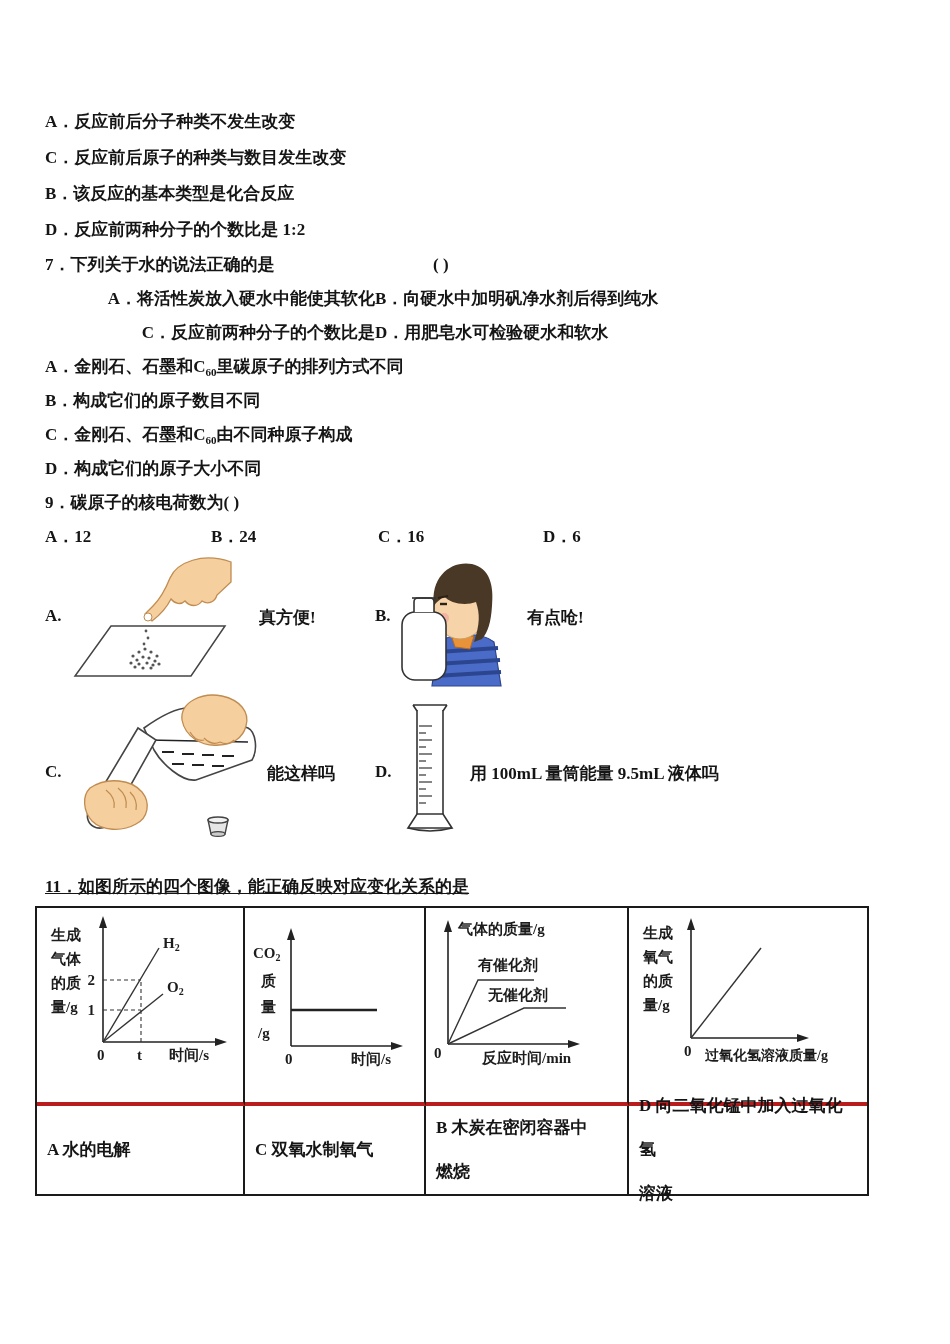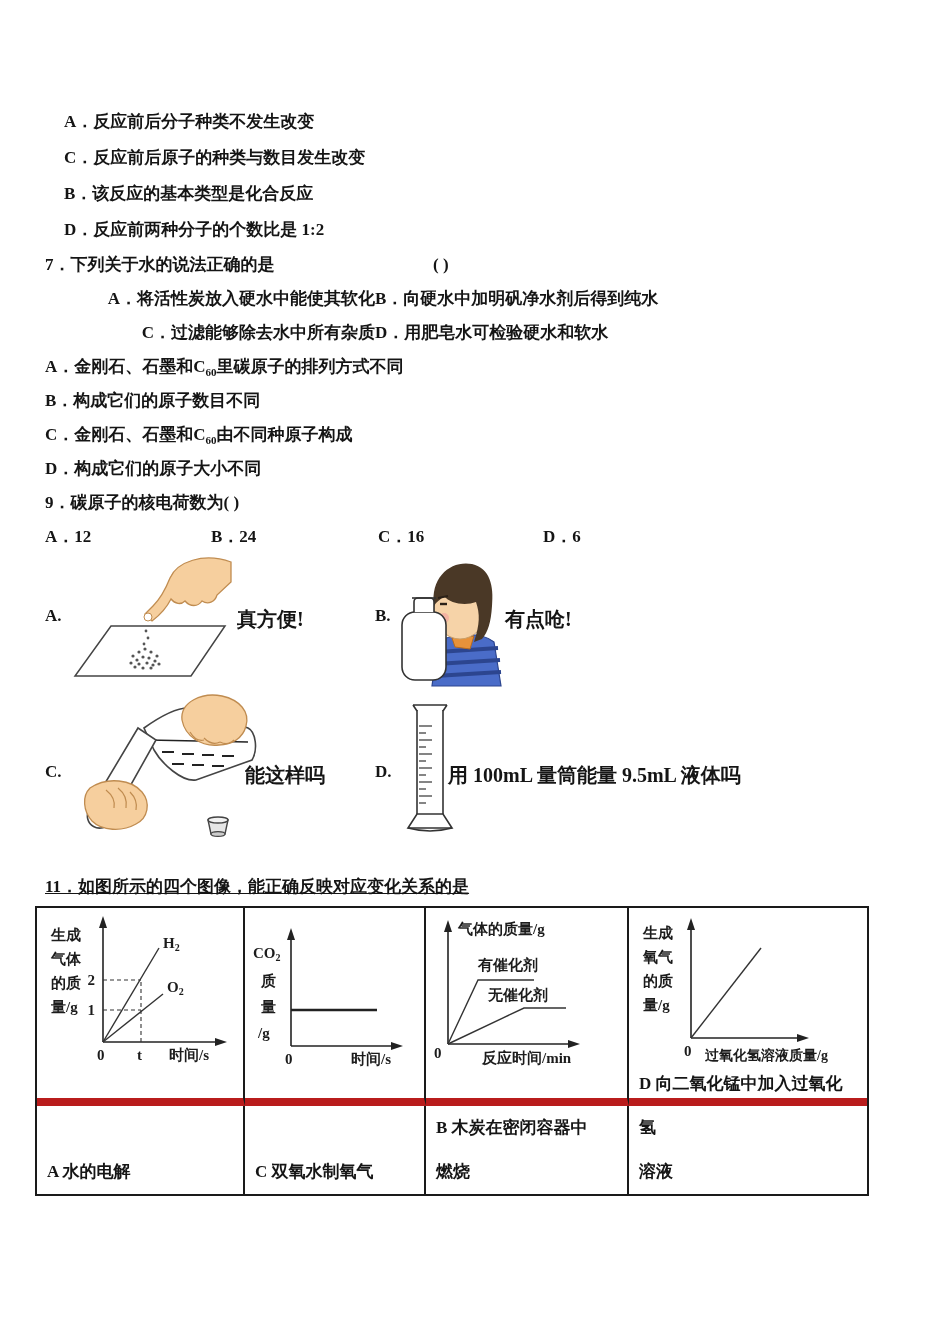--- a/index.html
+++ b/index.html
@@ -1,44 +1,44 @@
 <!DOCTYPE html>
 <html><head>
 <meta charset="utf-8">
 <style>
   html,body{margin:0;padding:0;background:#fff;}
   body{width:950px;height:1344px;overflow:hidden;position:relative;
        font-family:"Liberation Serif","DejaVu Serif",serif;
        font-weight:bold;color:#151515;}
   .page{position:absolute;left:45px;top:104px;width:870px;}
   .line{height:34px;line-height:34px;font-size:17px;white-space:nowrap;position:relative;}
-  .line.sp36{height:36px;line-height:36px;margin-left:19px;}
+  .line.sp36{height:36px;line-height:36px;}
   .paren-abs{position:absolute;left:388px;top:0;}
   .row2col{display:flex;text-align:right;}
   .row2col .c1{width:330px;}
   .row4col{display:flex;}
   .row4col .s1{width:166px;display:inline-block;}
   .row4col .s2{width:167px;display:inline-block;}
   .row4col .s3{width:165px;display:inline-block;}
   sub.f{font-size:11px;}
   .illrow{position:relative;}
   .illrow1{height:138px;}
   .illrow2{height:168px;}
   .ill-label{position:absolute;font-size:17px;}
-  .ill-cap{position:absolute;font-size:20px;white-space:nowrap;}
+  .ill-cap{position:absolute;font-size:17px;white-space:nowrap;margin-left:22px;}
   .ill-svg{position:absolute;}
   .q11{margin-top:10px;text-decoration:underline;}
   .qtable{margin-top:2px;margin-left:-10px;display:grid;
           grid-template-columns:208px 181px 203px 238px;
           grid-template-rows:198px 88px;
           border:2px solid #1a1a1a;width:830px;}
-  .qtable .cell{border-right:2px solid #1a1a1a;border-bottom:8px solid #b91c1c;}
+  .qtable .cell{border-right:2px solid #1a1a1a;border-bottom:4px solid #b91c1c;}
   .qtable .cell.last{border-right:none;}
   .qtable .cell.rb{border-bottom:none;}
-  .cap-cell{display:flex;flex-direction:column;justify-content:flex-end;
+  .cap-cell{display:flex;flex-direction:column;justify-content:center;
             padding:0 10px;font-size:17px;line-height:44px;}
   svg text{font-family:"Liberation Serif","DejaVu Serif",serif;font-weight:bold;fill:#1c1c1c;}
 </style>
 </head>
 <body>
 
 <div class="page">
 
   <div class="line sp36"><span>A．</span><span>反应前后分子种类不发生改变</span></div>
   <div class="line sp36"><span>C．</span><span>反应前后原子的种类与数目发生改变</span></div>
@@ -47,21 +47,21 @@
 
   <div class="line">
     <span>7．下列关于水的说法正确的是</span>
     <span class="paren-abs">( )</span>
   </div>
   <div class="line row2col">
     <span class="c1">A．将活性炭放入硬水中能使其软化</span>
     <span>B．向硬水中加明矾净水剂后得到纯水</span>
   </div>
   <div class="line row2col">
-    <span class="c1">C．过滤能够除去水中所有杂质</span>
+    <span class="c1">C．反应前两种分子的个数比是</span>
     <span>D．用肥皂水可检验硬水和软水</span>
   </div>
 
   <div class="line">
     <span>A．金刚石、石墨和C</span><sub class="f">60</sub><span>里碳原子的排列方式不同</span>
   </div>
   <div class="line"><span>B．构成它们的原子数目不同</span></div>
   <div class="line">
     <span>C．金刚石、石墨和C</span><sub class="f">60</sub><span>由不同种原子构成</span>
   </div>

